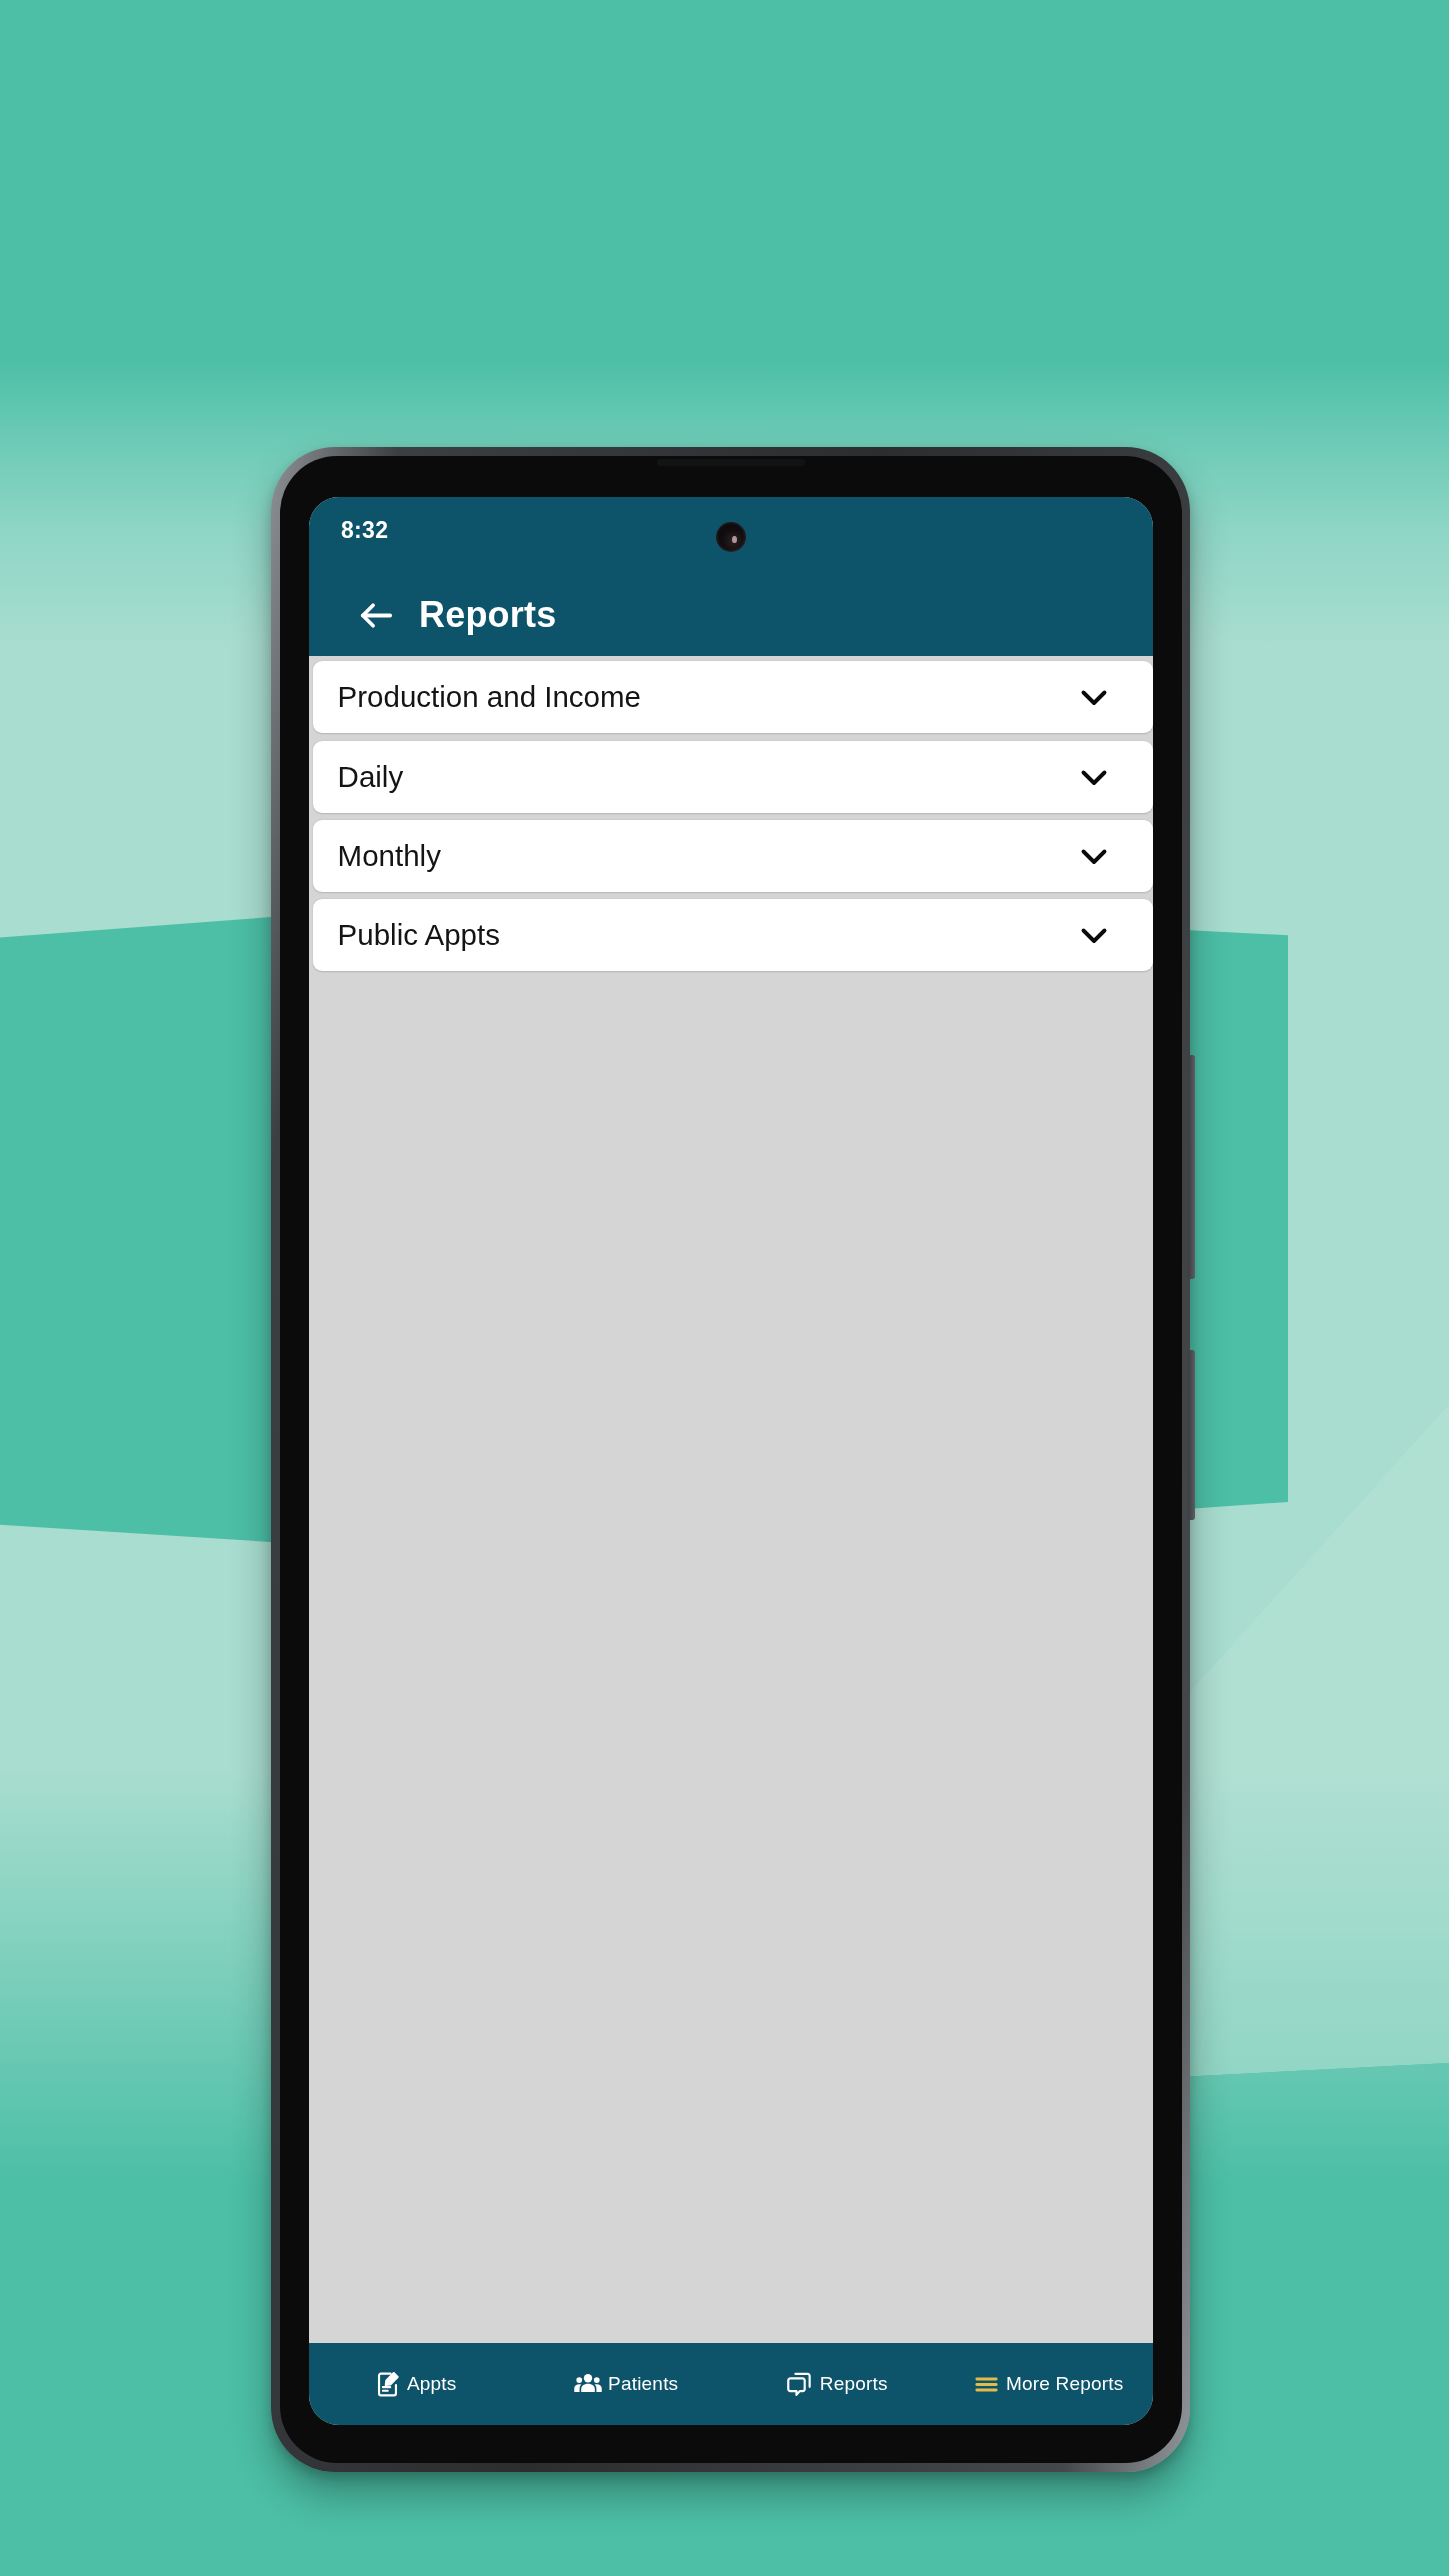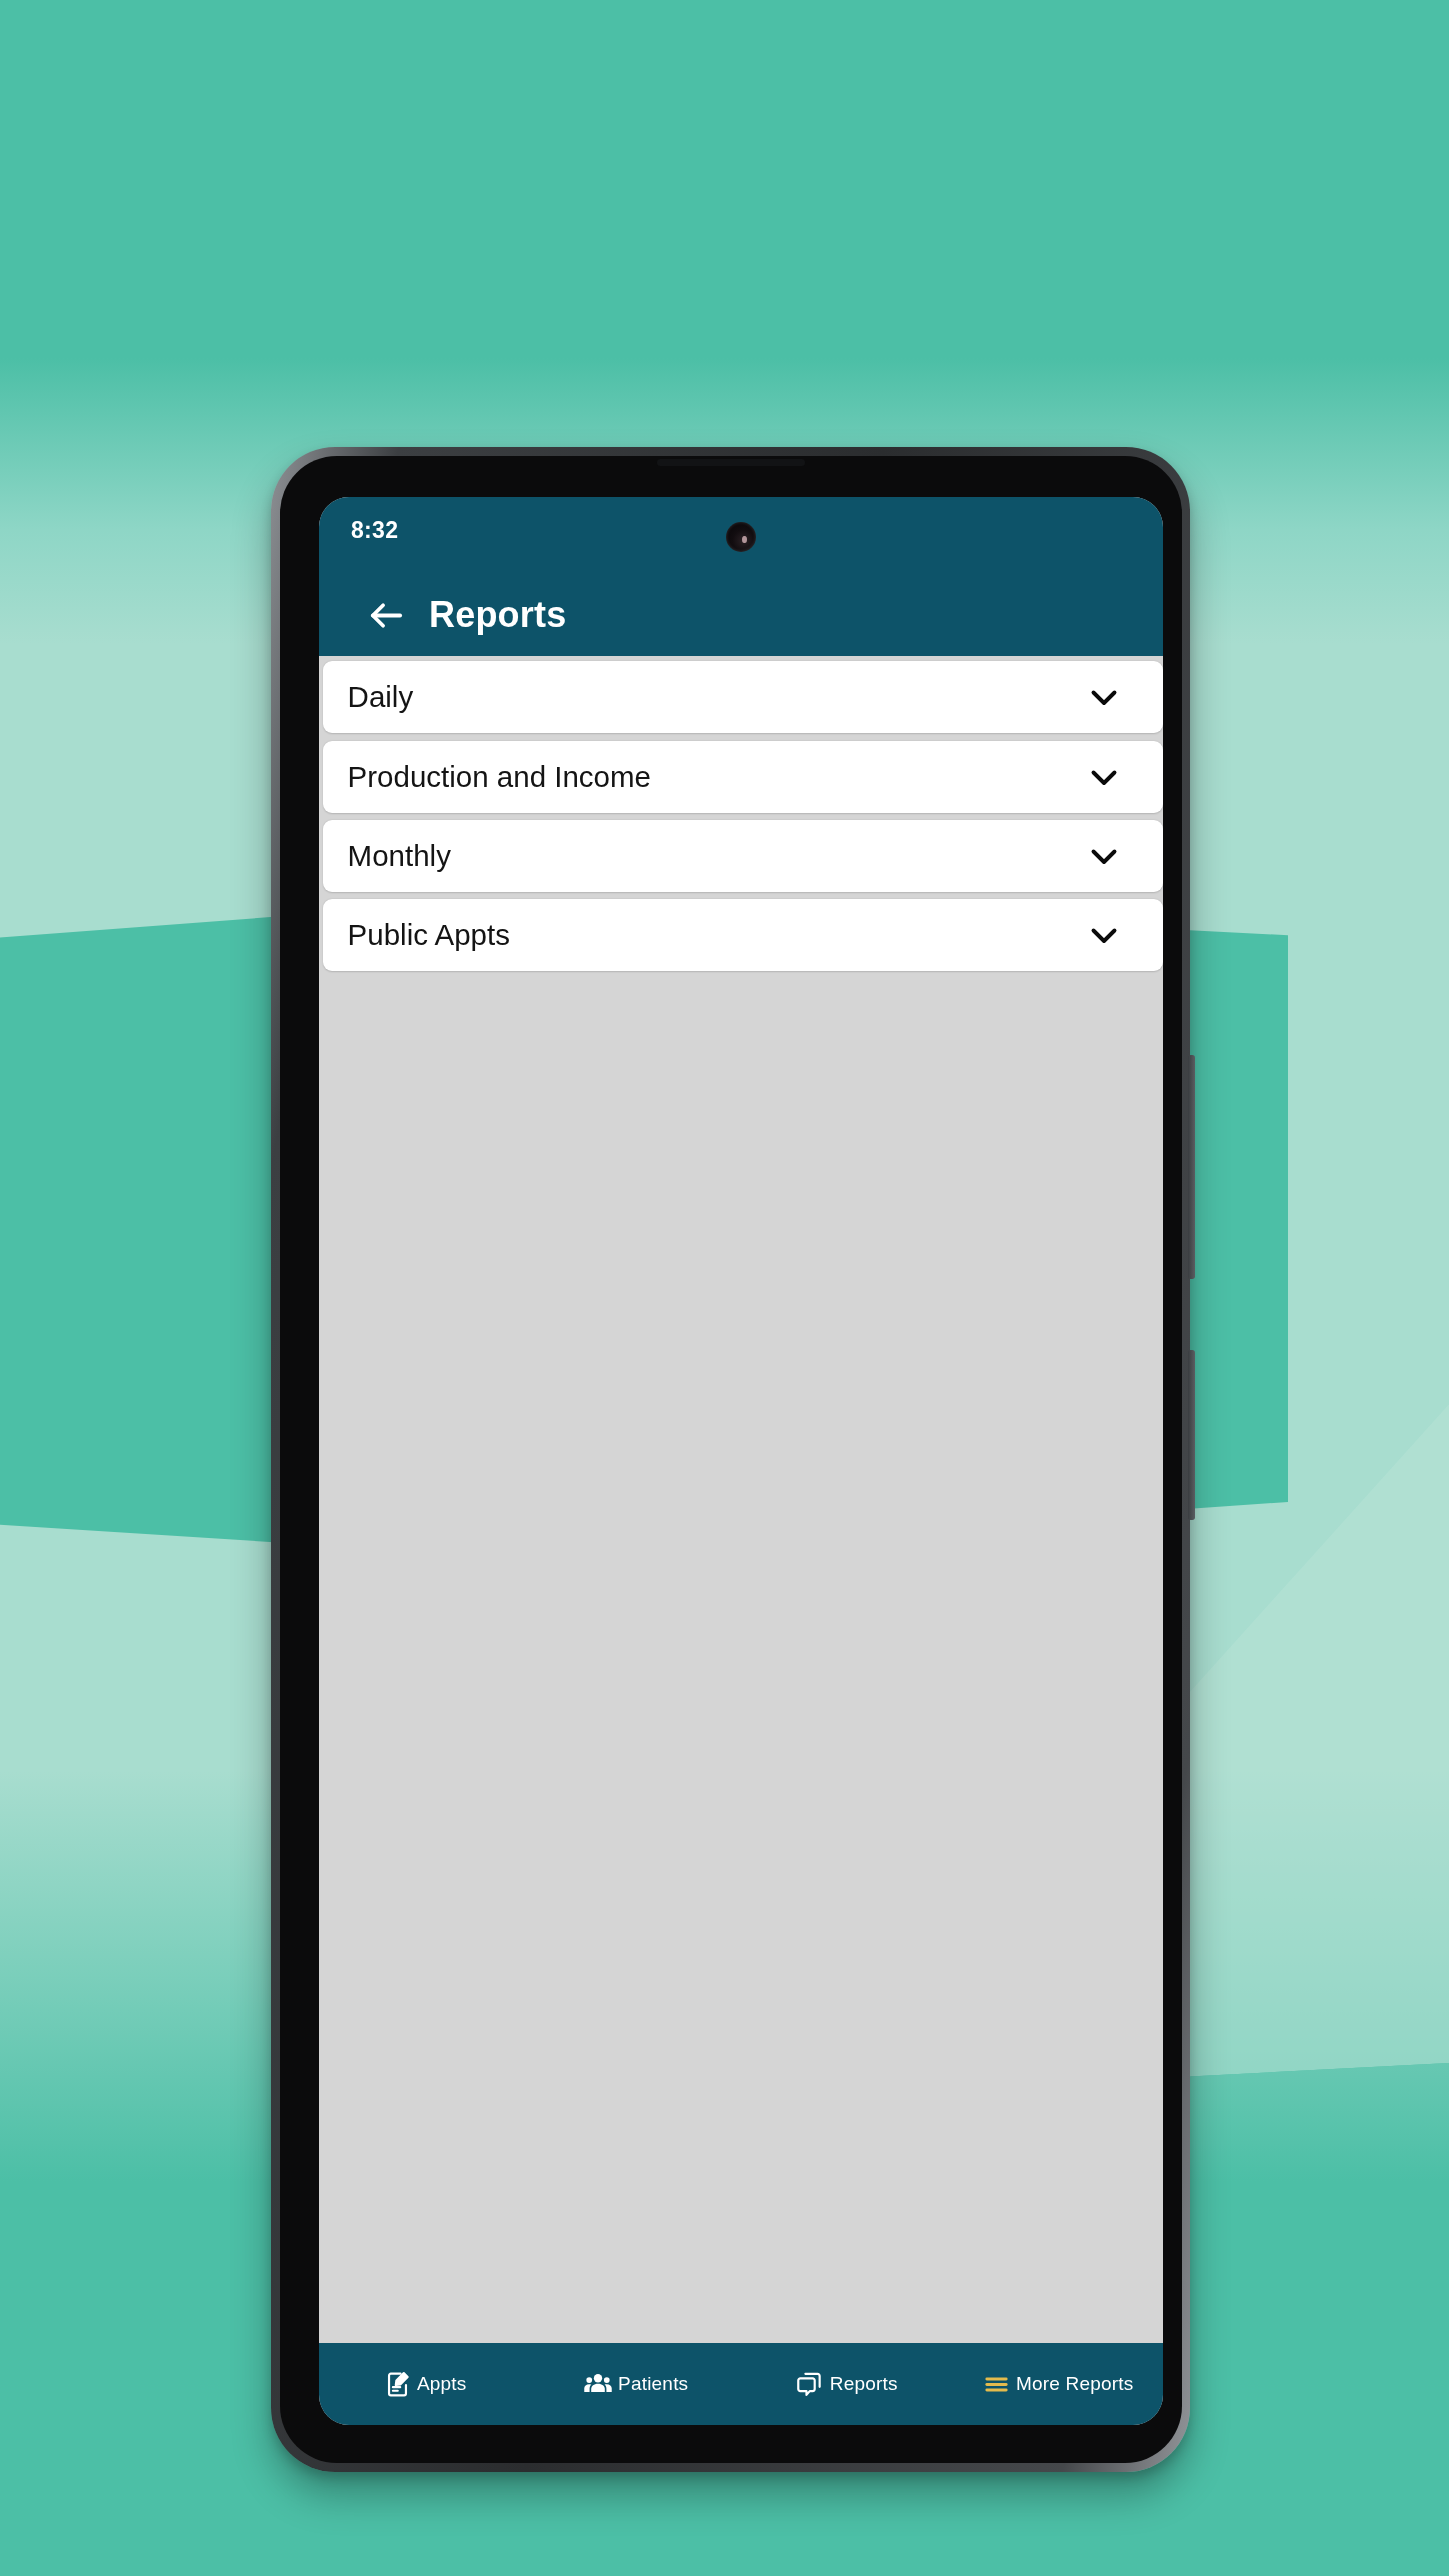--- a/index.html
+++ b/index.html
@@ -87,21 +87,21 @@
     position:absolute; right:-4.5px;
     width:6.3px;
     border-radius:2.7px;
     background:linear-gradient(90deg,#3a3d40,#5a5d61);
   }
   .phone-btn.volume { top:608px;  height:224px; }
   .phone-btn.power  { top:903px; height:170px; }
 
   
   #screen {
-    position:absolute; left:39px; top:41px;
+    position:absolute; left:29px; top:41px;
     width:844px; height:1928px;
     background:#d5d5d5;
     border-radius:30px 30px 30px 30px;
     overflow:hidden;
     display:flex; flex-direction:column;
   }
 
   
   #app-bar {
     position:relative;
@@ -238,30 +238,30 @@
                 </svg>
               </span>
             </div>
             <div id="app-title">Reports</div>
           </div>
         </div>
 
         <div id="report-list">
 
           <div class="report-row">
-            <span class="report-row-label">Daily</span>
+            <span class="report-row-label">Production and Income</span>
             <span class="report-row-chevron">
               <svg width="36" height="36" viewBox="0 0 24 24" fill="none" stroke="#0b0b0b" stroke-width="2.6" stroke-linecap="round" stroke-linejoin="round">
                 <polyline points="5,9 12,16 19,9"></polyline>
               </svg>
             </span>
           </div>
 
           <div class="report-row">
-            <span class="report-row-label">Production and Income</span>
+            <span class="report-row-label">Daily</span>
             <span class="report-row-chevron">
               <svg width="36" height="36" viewBox="0 0 24 24" fill="none" stroke="#0b0b0b" stroke-width="2.6" stroke-linecap="round" stroke-linejoin="round">
                 <polyline points="5,9 12,16 19,9"></polyline>
               </svg>
             </span>
           </div>
 
           <div class="report-row">
             <span class="report-row-label">Monthly</span>
             <span class="report-row-chevron">

